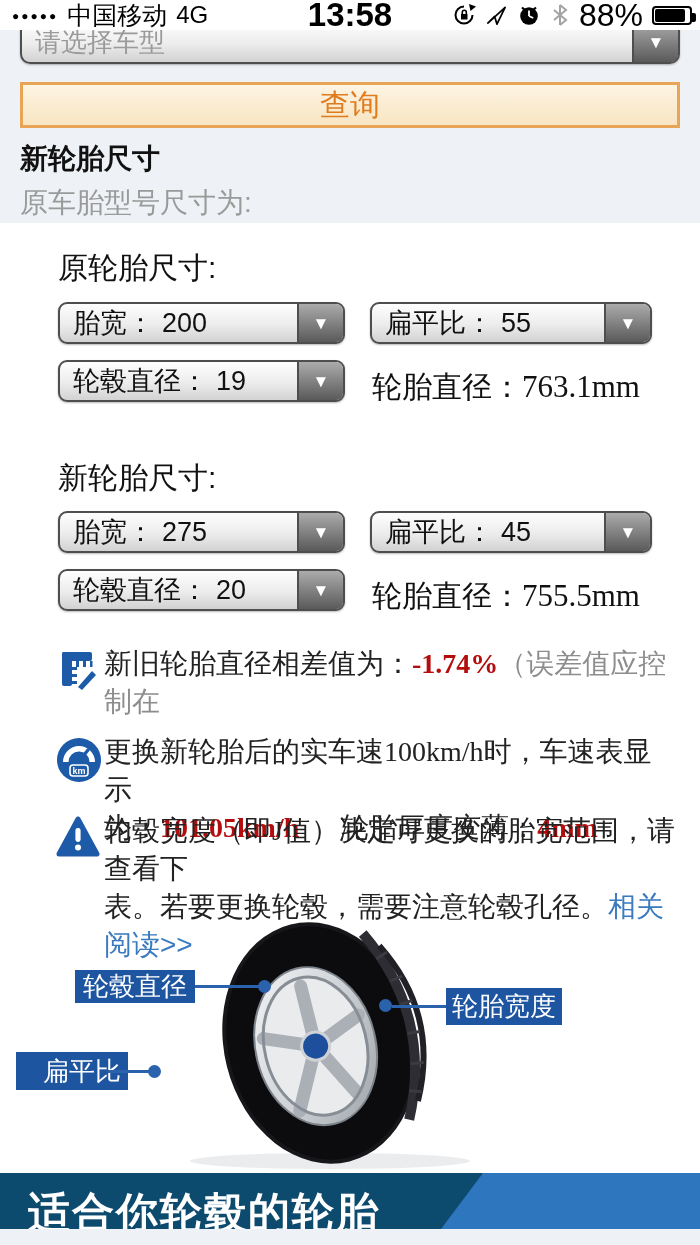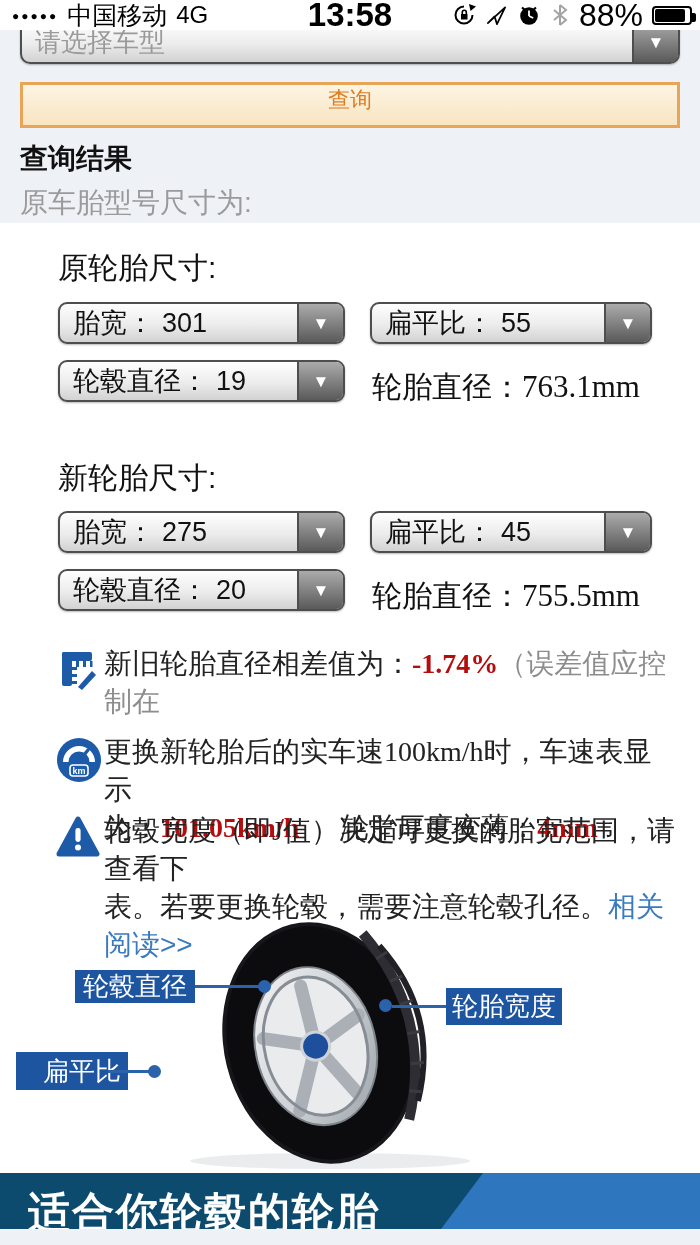--- a/index.html
+++ b/index.html
@@ -26,22 +26,22 @@
       box-shadow:0 1px 2px rgba(0,0,0,.28);}
   .dd-text{flex:1;display:flex;align-items:center;padding-left:13px;font-size:27px;color:#111;white-space:nowrap;overflow:hidden;}
   .dd-val{margin-left:8px;}
   .dd-btn{width:44px;background:linear-gradient(#ababab,#5a5a5a);border-left:2px solid #4e4e4e;
           border-radius:0 7px 7px 0;display:flex;align-items:center;justify-content:center;}
   .dd-arrow{color:#fff;font-size:17px;line-height:1;}
   .model-select{top:20px;left:20px;width:660px;height:44px;border-radius:10px;z-index:1;}
   .model-select .dd-text{color:#9a9a9a;font-size:26px;}
   .query-btn{position:absolute;top:82px;left:20px;width:660px;height:46px;box-sizing:border-box;
              border:3px solid #e9a556;background:linear-gradient(#fdf4e3,#f8e5c2);
-             display:flex;justify-content:center;
-             color:#e07c1e;font-size:22px;cursor:pointer;}
+             display:flex;align-items:center;justify-content:center;
+             color:#e07c1e;font-size:30px;cursor:pointer;}
 
   .results-title{position:absolute;top:140px;left:20px;font-size:28px;font-weight:bold;color:#111;}
   .results-sub{position:absolute;top:184px;left:20px;font-size:28px;color:#9a9a9a;}
 
   
   .panel{position:absolute;top:223px;left:0;width:700px;height:950px;background:#fff;padding-left:32px;}
   .sec-title{position:absolute;left:58px;font-size:30px;color:#111;}
   .diam{position:absolute;font-size:30px;color:#111;white-space:nowrap;}
   .serif{font-family:"Liberation Serif",serif;}
   .diam .serif{font-size:31px;}
@@ -112,31 +112,31 @@
           <span class="batt-fill"></span>
           <span class="batt-tip"></span>
         </span>
     </div>
   </div>
 
   <div class="query-btn">
     <span>查询</span>
   </div>
 
-  <div class="results-title">查询结果</div>
+  <div class="results-title">新轮胎尺寸</div>
   <div class="results-sub">原车胎型号尺寸为:</div>
 
   <div class="panel">
 
     <div class="sec-title" style="top:25px;">原轮胎尺寸:</div>
 
     <div class="dd" style="left:58px;top:79px;width:287px;">
       <span class="dd-text">
           <span>胎宽：</span>
-          <span class="dd-val">301</span>
+          <span class="dd-val">200</span>
         </span>
       <span class="dd-btn">
           <span class="dd-arrow">▼</span>
         </span>
     </div>
     <div class="dd" style="left:370px;top:79px;width:282px;">
       <span class="dd-text">
           <span>扁平比：</span>
           <span class="dd-val">55</span>
         </span>

